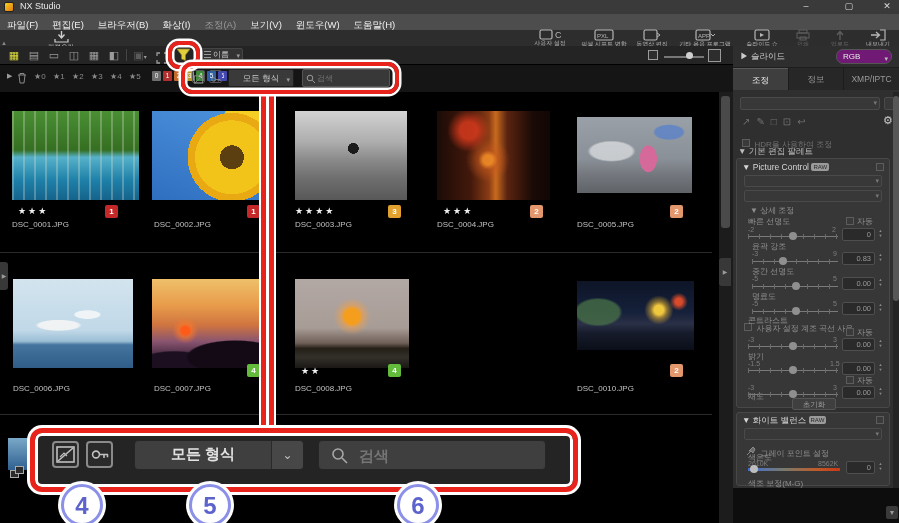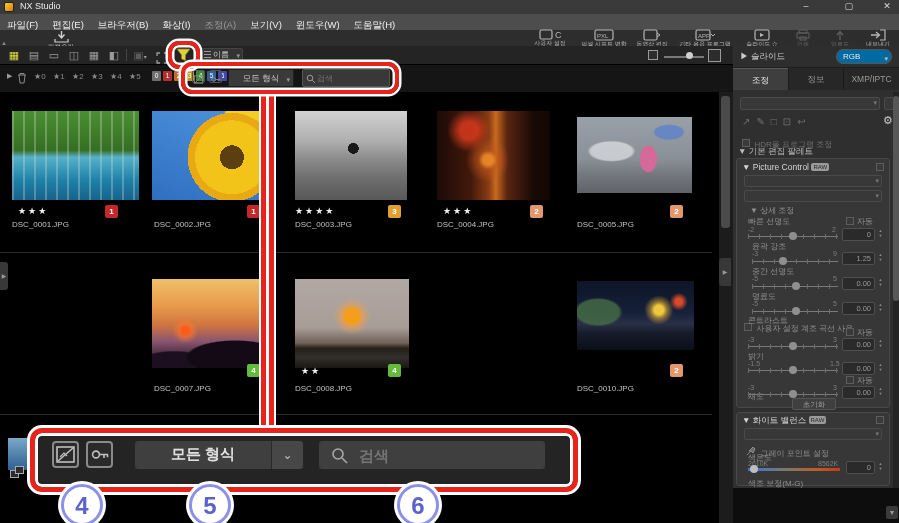--- a/index.html
+++ b/index.html
@@ -127,21 +127,21 @@
   .vscroll { left:719px; top:92px; width:14px; height:431px; background:#1c1c1c; }
   .vthumb  { left:721px; top:96px; width:9px; height:132px; background:#4a4a4a; border-radius:3px; }
   .filmicon { left:10px; top:466px; width:15px; height:13px; }
   .filmicon .sq { position:absolute; width:9px; height:8px; border:1px solid #aaa; background:#2c2c2c; }
 
   
   .panel { left:733px; top:46px; width:166px; height:442px; background:#2f2f2f; }
   .histrow { left:733px; top:46px; width:166px; height:22px; background:#2e2e2e;
              border-bottom:1px solid #1e1e1e; }
   .histlbl { left:740px; top:51px; font-size:8.5px; color:#cccccc; }
-  .rgbdd { left:836px; top:49px; width:56px; height:15px; background:#0369a1; border:1px solid #555;
+  .rgbdd { left:836px; top:49px; width:56px; height:15px; background:#701a75; border:1px solid #555;
            border-radius:7px; color:#e8e8e8; font-size:8px; line-height:13px; padding-left:6px; }
   .tab { top:68px; height:22px; font-size:8.5px; text-align:center; line-height:22px; }
   .tab.active { background:#3e3e3e; color:#eeeeee; border-top:1px solid #5a5a5a; }
   .tab.inactive { background:#272727; color:#9a9a9a; border-left:1px solid #1c1c1c; }
 
   .pdd { background:#383838; border:1px solid #4a4a4a; border-radius:2px; }
   .pdd .dchev { position:absolute; right:2px; top:1px; color:#777; font-size:7px; }
   .pcheck { width:8px; height:8px; border:1px solid #5d5d5d; background:#3a3a3a; display:inline-block; }
   .plbl { font-size:8px; color:#8f8f8f; white-space:nowrap; }
   .psec { font-size:8.5px; color:#bdbdbd; white-space:nowrap; }
@@ -380,20 +380,24 @@
     <div class="stars">★★★</div>
     <div class="clabel" style="background-color: rgb(227, 151, 108);">2</div>
     <div class="fname">DSC_0004.JPG</div>
   </div>
   <div class="cell r1" style="left:575px;top:92px">
     <div class="timg p5"></div>
     <div class="clabel" style="background-color: rgb(227, 151, 108);">2</div>
     <div class="fname">DSC_0005.JPG</div>
   </div>
 
+  <div class="cell r2" style="left:11px;top:260px">
+    <div class="timg p6"></div>
+    <div class="fname">DSC_0006.JPG</div>
+  </div>
   <div class="cell r2" style="left:152px;top:260px">
     <div class="timg p7" style="left:0"></div>
     <div class="clabel" style="background-color: rgb(99, 187, 60);">4</div>
     <div class="fname">DSC_0007.JPG</div>
   </div>
   <div class="cell r2" style="left:293px;top:260px">
     <div class="timg p8"></div>
     <div class="stars">★★</div>
     <div class="clabel" style="background-color: rgb(99, 187, 60);">4</div>
     <div class="fname">DSC_0008.JPG</div>
@@ -426,21 +430,21 @@
   <div class="abs tab inactive" style="left:843px;width:56px">XMP/IPTC</div>
 
   <div class="abs pdd" style="left:740px;top:97px;width:140px;height:13px">
       <span class="dchev">▾</span>
     </div>
   <div class="abs pdd" style="left:884px;top:97px;width:12px;height:13px"></div>
   <div class="abs plbl" style="left:742px;top:116px;font-size:10px;color:#6f6f6f;letter-spacing:6px">↗✎□⊡↩</div>
   <div class="abs" style="left:883px;top:114px;font-size:11px;color:#c8c8c8">⚙</div>
   <div class="abs" style="left:742px;top:133px">
     <span class="pcheck"></span>
-    <span class="plbl" style="color:#6f6f6f">HDR을 프로그램 조정</span>
+    <span class="plbl" style="color:#6f6f6f">HDR을 사용하여 조정</span>
   </div>
 
   <div class="abs psec" style="left:738px;top:146px">▼ <span>기본 편집 팔레트</span></div>
 
   <div class="abs pbox" style="left:736px;top:158px;width:154px;height:250px"></div>
   <div class="abs psec" style="left:742px;top:162px;color:#d5d5d5">▼ <span>Picture Control</span> <span class="badge">RAW</span></div>
   <span class="abs pcheck" style="left:876px;top:163px"></span>
   <div class="abs pdd" style="left:744px;top:175px;width:138px;height:12px">
       <span class="dchev">▾</span>
     </div>
@@ -456,21 +460,21 @@
   <span class="abs minmax" style="left:832px;top:226px">2</span>
   <div class="abs pval" style="left:842px;top:228px;width:33px;height:13px">0</div>
   <div class="abs pspin" style="left:877px;top:228px">▲<br>▼</div>
   <div class="abs ptrack" style="left:748px;top:234px;width:90px">
       <div class="phandle" style="left:46%"></div>
     </div>
 
   <div class="abs plbl" style="left:752px;top:241px">윤곽 강조</div>
   <span class="abs minmax" style="left:752px;top:250px">-3</span>
   <span class="abs minmax" style="left:833px;top:250px">9</span>
-  <div class="abs pval" style="left:842px;top:252px;width:33px;height:13px">1.25</div>
+  <div class="abs pval" style="left:842px;top:252px;width:33px;height:13px">0.83</div>
   <div class="abs pspin" style="left:877px;top:252px">▲<br>▼</div>
   <div class="abs ptrack" style="left:752px;top:259px;width:86px">
       <div class="phandle" style="left:31%"></div>
     </div>
 
   <div class="abs plbl" style="left:752px;top:266px">중간 선명도</div>
   <span class="abs minmax" style="left:752px;top:275px">-5</span>
   <span class="abs minmax" style="left:833px;top:275px">5</span>
   <div class="abs pval" style="left:842px;top:277px;width:33px;height:13px">0.00</div>
   <div class="abs pspin" style="left:877px;top:277px">▲<br>▼</div>

